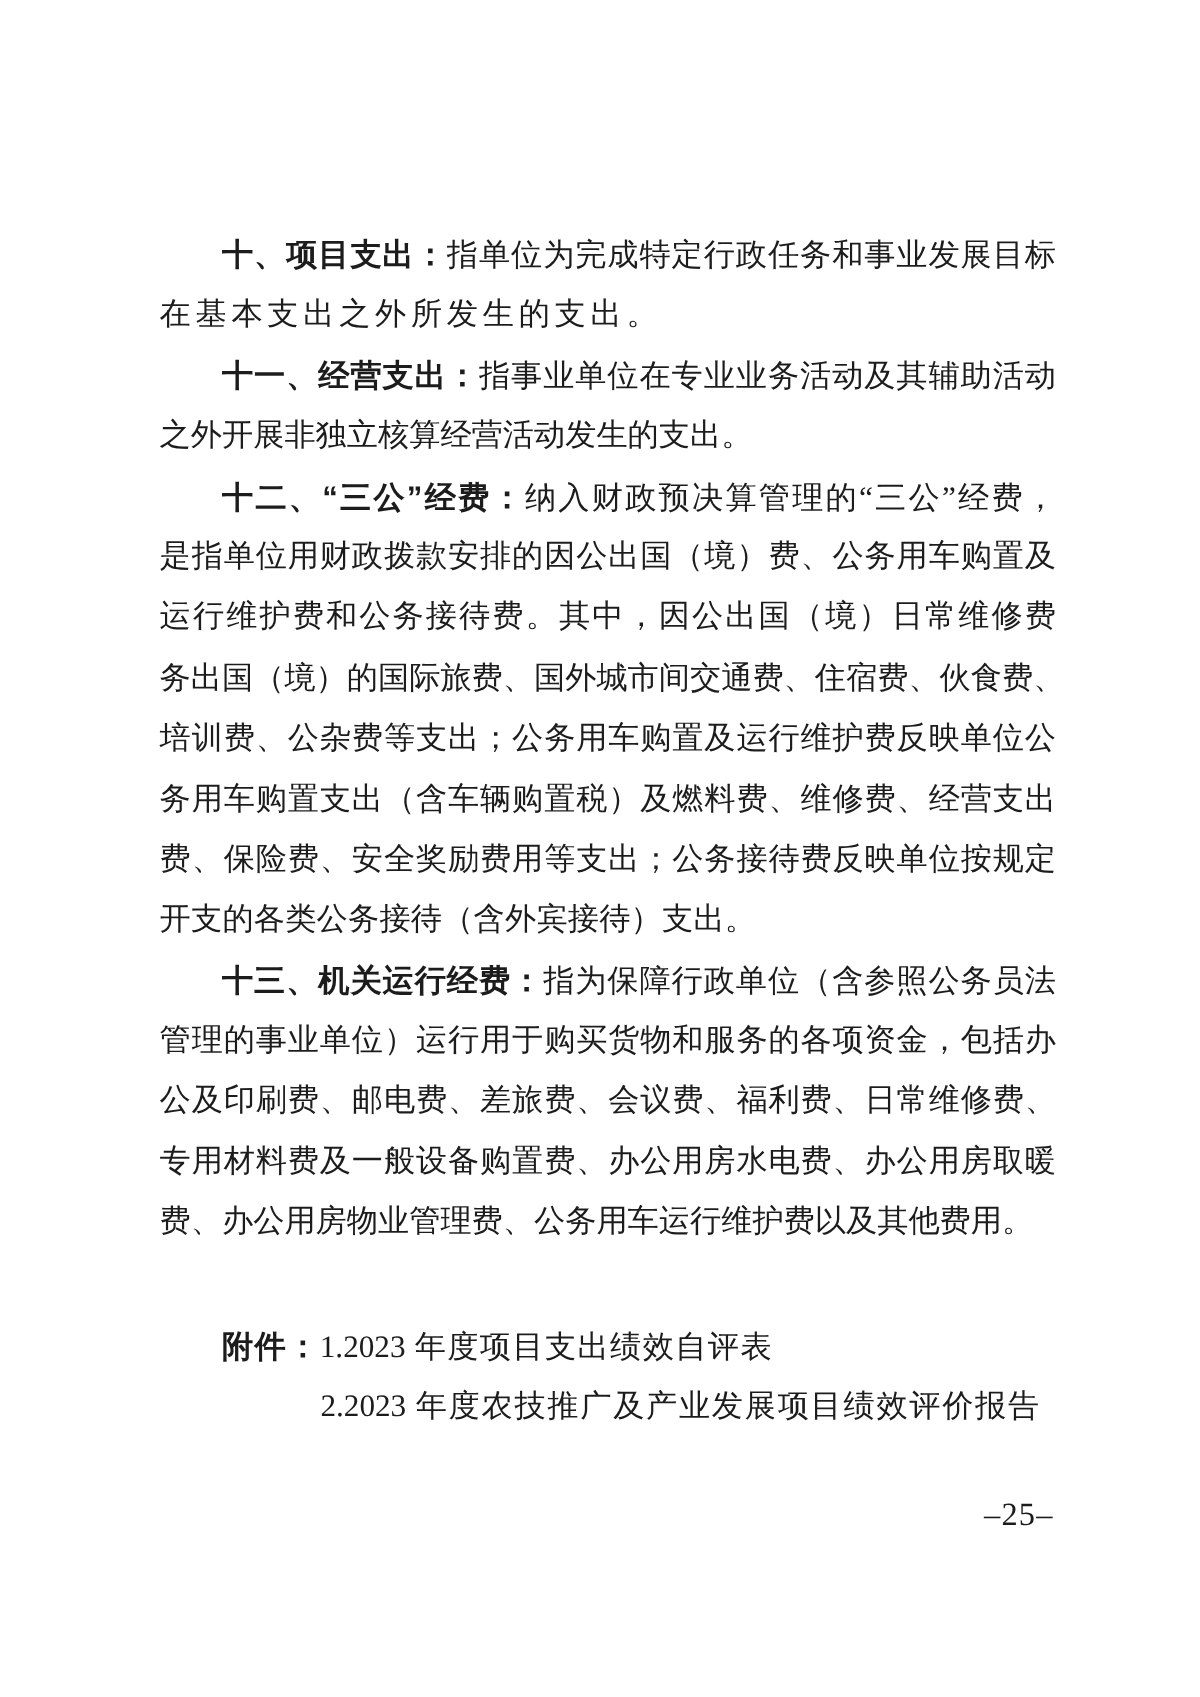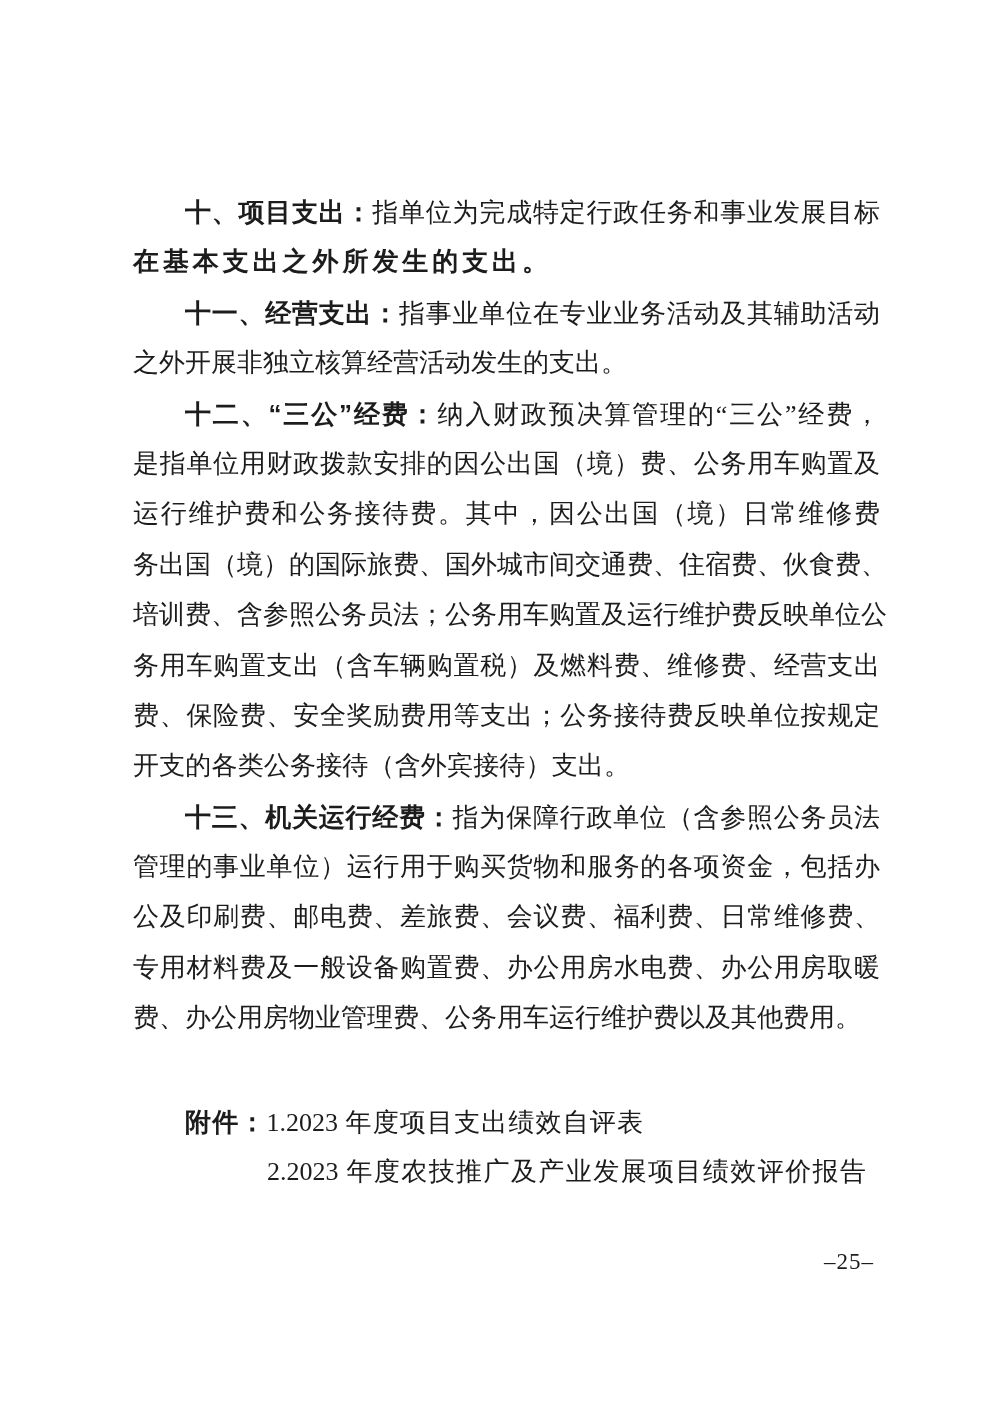--- a/index.html
+++ b/index.html
@@ -28,51 +28,51 @@
   .hd{
     font-weight:700;
     font-family:"Liberation Sans","DejaVu Sans",sans-serif;
   }
   .attach{
     margin-top:53px;
   }
   .pageno{
     position:absolute;
     left:818px;top:1247px;width:62px;
-    font-size:23px;line-height:30px;
+    font-size:27px;line-height:30px;
     text-align:center;
     letter-spacing:1px;
     font-family:"Liberation Serif","DejaVu Serif",serif;
     color:#1c1c1c;
   }
 </style>
 </head>
 <body>
 
 <div class="page">
 
   <div class="doc">
 
     <div class="line" style="width:747px;padding-left:52px;"><span class="hd">十、项目支出：</span><span>指单位为完成特定行政任务和事业发展目标</span></div>
 
-    <div class="line short" style="width:415px;font-weight:bold;"><span>在基本支出之外所发生的支出。</span></div>
+    <div class="line short" style="width:415px;"><span>在基本支出之外所发生的支出。</span></div>
 
     <div class="line" style="width:747px;padding-left:52px;"><span class="hd">十一、经营支出：</span><span>指事业单位在专业业务活动及其辅助活动</span></div>
 
     <div class="line short" style="width:485px;"><span>之外开展非独立核算经营活动发生的支出。</span></div>
 
     <div class="line" style="width:747px;padding-left:52px;"><span class="hd">十二、“三公”经费：</span><span>纳入财政预决算管理的“三公”经费，</span></div>
 
     <div class="line" style="width:747px;"><span>是指单位用财政拨款安排的因公出国（境）费、公务用车购置及</span></div>
 
     <div class="line" style="width:747px;"><span>运行维护费和公务接待费。其中，因公出国（境）日常维修费</span></div>
 
     <div class="line" style="width:747px;"><span>务出国（境）的国际旅费、国外城市间交通费、住宿费、伙食费、</span></div>
 
-    <div class="line" style="width:747px;"><span>培训费、含参照公务员法；公务用车购置及运行维护费反映单位公</span></div>
+    <div class="line" style="width:747px;"><span>培训费、公杂费等支出；公务用车购置及运行维护费反映单位公</span></div>
 
     <div class="line" style="width:747px;"><span>务用车购置支出（含车辆购置税）及燃料费、维修费、经营支出</span></div>
 
     <div class="line" style="width:747px;"><span>费、保险费、安全奖励费用等支出；公务接待费反映单位按规定</span></div>
 
     <div class="line short" style="width:497px;"><span>开支的各类公务接待（含外宾接待）支出。</span></div>
 
     <div class="line" style="width:747px;padding-left:52px;"><span class="hd">十三、机关运行经费：</span><span>指为保障行政单位（含参照公务员法</span></div>
 
     <div class="line" style="width:747px;"><span>管理的事业单位）运行用于购买货物和服务的各项资金，包括办</span></div>

